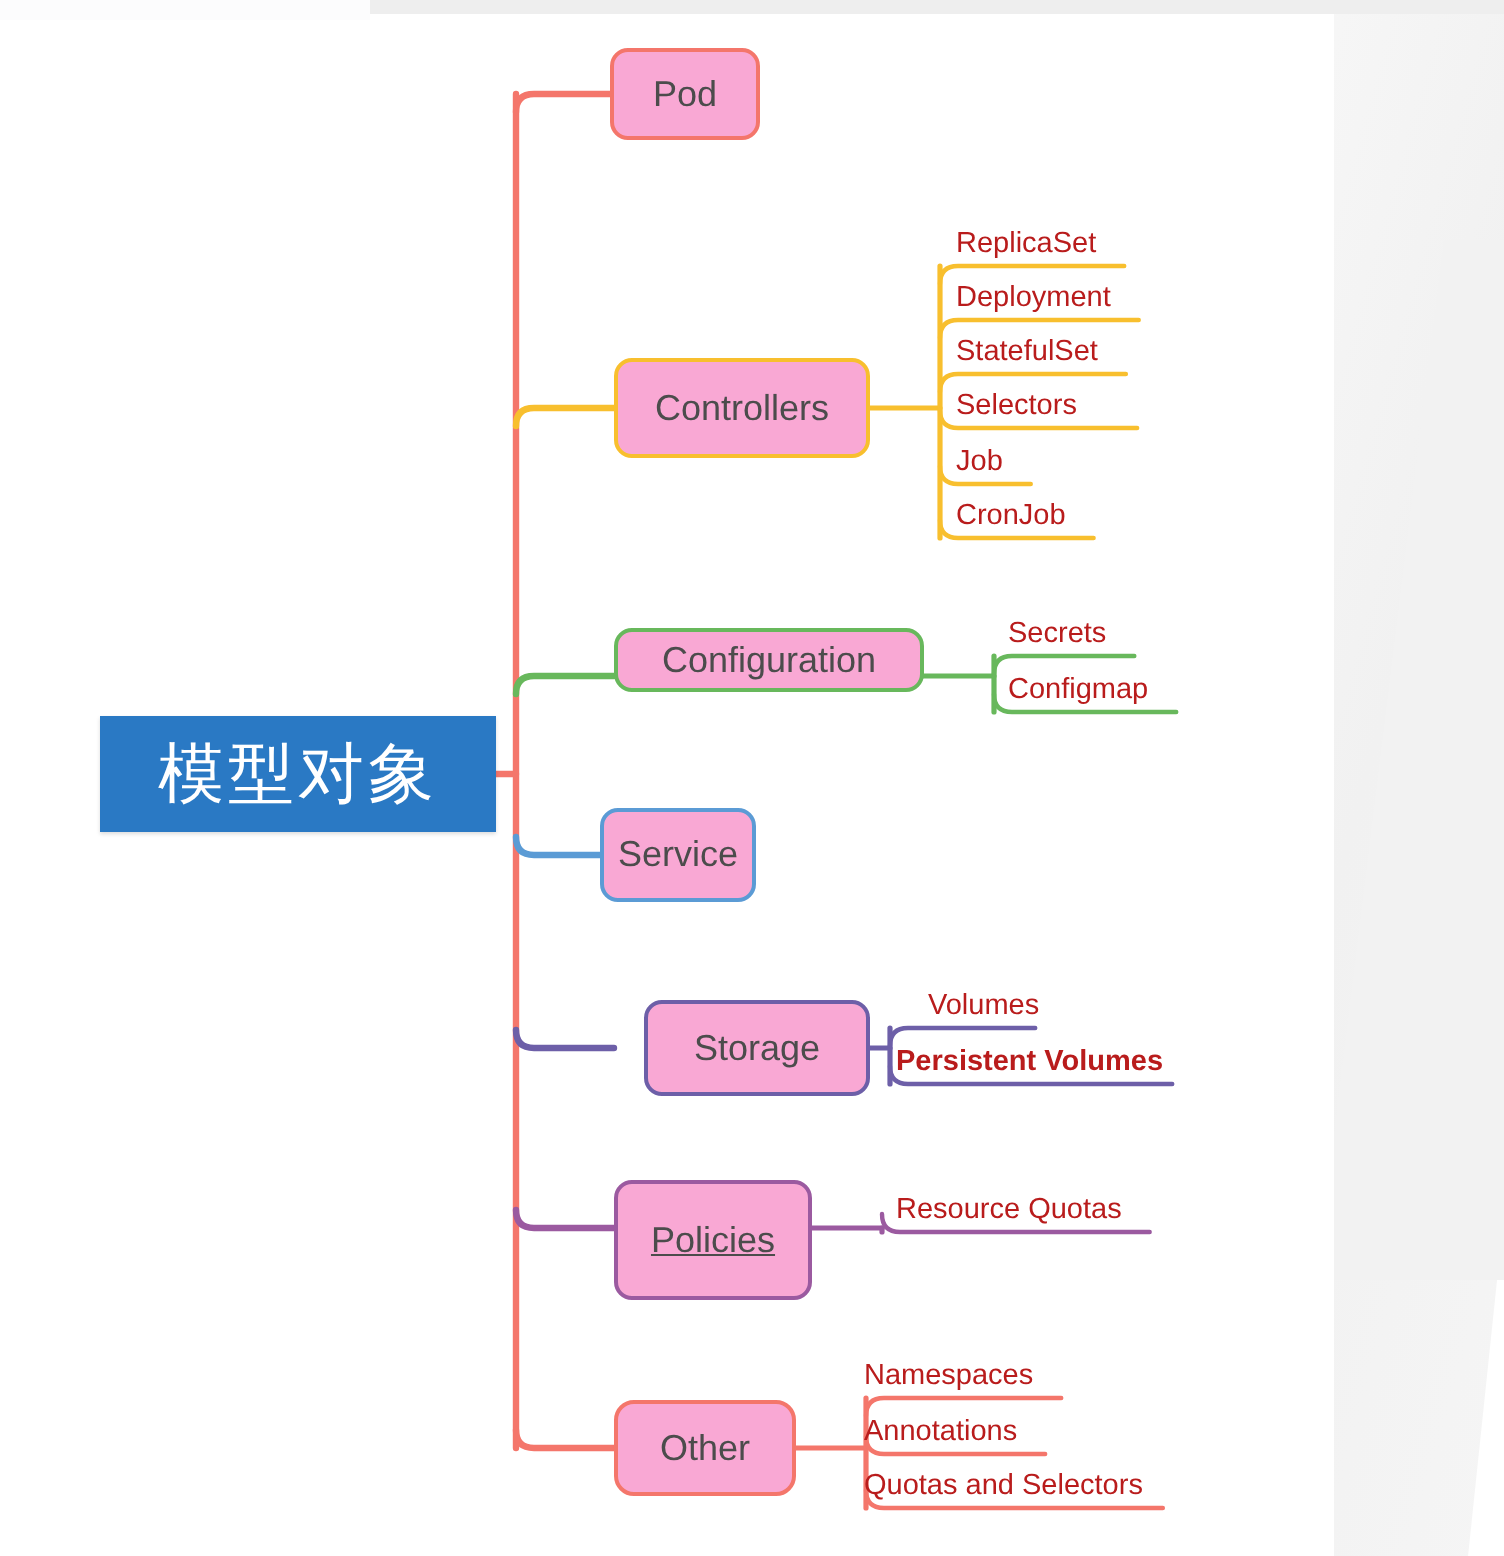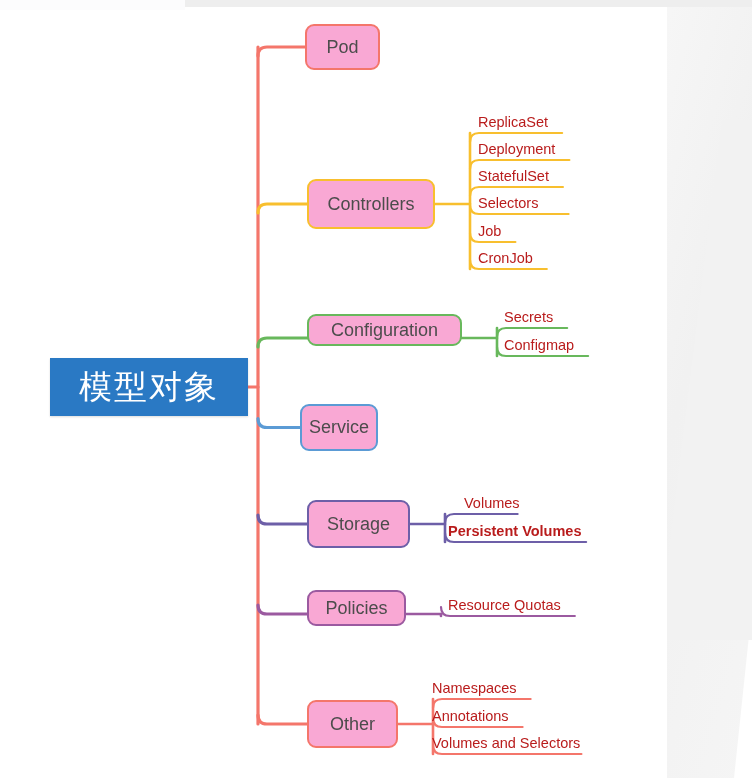--- a/index.html
+++ b/index.html
@@ -173,30 +173,30 @@
       <div class="leaf-label" style="left: 478px; top: 224px;">Job</div>
       <div class="leaf-label" style="left: 478px; top: 251px;">CronJob</div>
       <div class="node branch-node" style="left: 307px; top: 314px; width: 155px; height: 32px; border-color: rgb(104, 184, 92);">
         <span>Configuration</span>
       </div>
       <div class="leaf-label" style="left: 504px; top: 310px;">Secrets</div>
       <div class="leaf-label" style="left: 504px; top: 338px;">Configmap</div>
       <div class="node branch-node" style="left: 300px; top: 404px; width: 78px; height: 47px; border-color: rgb(91, 155, 213);">
         <span>Service</span>
       </div>
-      <div class="node branch-node" style="left: 307px; top: 500px; width: 103px; height: 48px; border-color: rgb(109, 95, 168);">
+      <div class="node branch-node" style="left: 322px; top: 500px; width: 113px; height: 48px; border-color: rgb(109, 95, 168);">
         <span>Storage</span>
       </div>
       <div class="leaf-label" style="left: 448px; top: 496px; margin-left: 16px;">Volumes</div>
       <div class="leaf-label" style="left: 448px; top: 524px; font-weight: bold;">Persistent Volumes</div>
-      <div class="node branch-node" style="left: 307px; top: 590px; width: 99px; height: 36px; border-color: rgb(155, 90, 160);">
+      <div class="node branch-node" style="left: 307px; top: 590px; width: 99px; height: 60px; border-color: rgb(155, 90, 160); text-decoration: underline;">
         <span>Policies</span>
       </div>
       <div class="leaf-label" style="left: 448px; top: 598px;">Resource Quotas</div>
-      <div class="node branch-node" style="left: 307px; top: 700px; width: 91px; height: 48px; border-color: rgb(244, 118, 107);">
+      <div class="node branch-node" style="left: 307px; top: 700px; width: 91px; height: 48px; border-color: rgb(244, 118, 107); border-radius: 10px;">
         <span>Other</span>
       </div>
       <div class="leaf-label" style="left: 432px; top: 681px;">Namespaces</div>
       <div class="leaf-label" style="left: 432px; top: 709px;">Annotations</div>
-      <div class="leaf-label" style="left: 432px; top: 736px;">Volumes and Selectors</div>
+      <div class="leaf-label" style="left: 432px; top: 736px;">Quotas and Selectors</div>
     </div>
 
 </div>
 
 </body></html>

